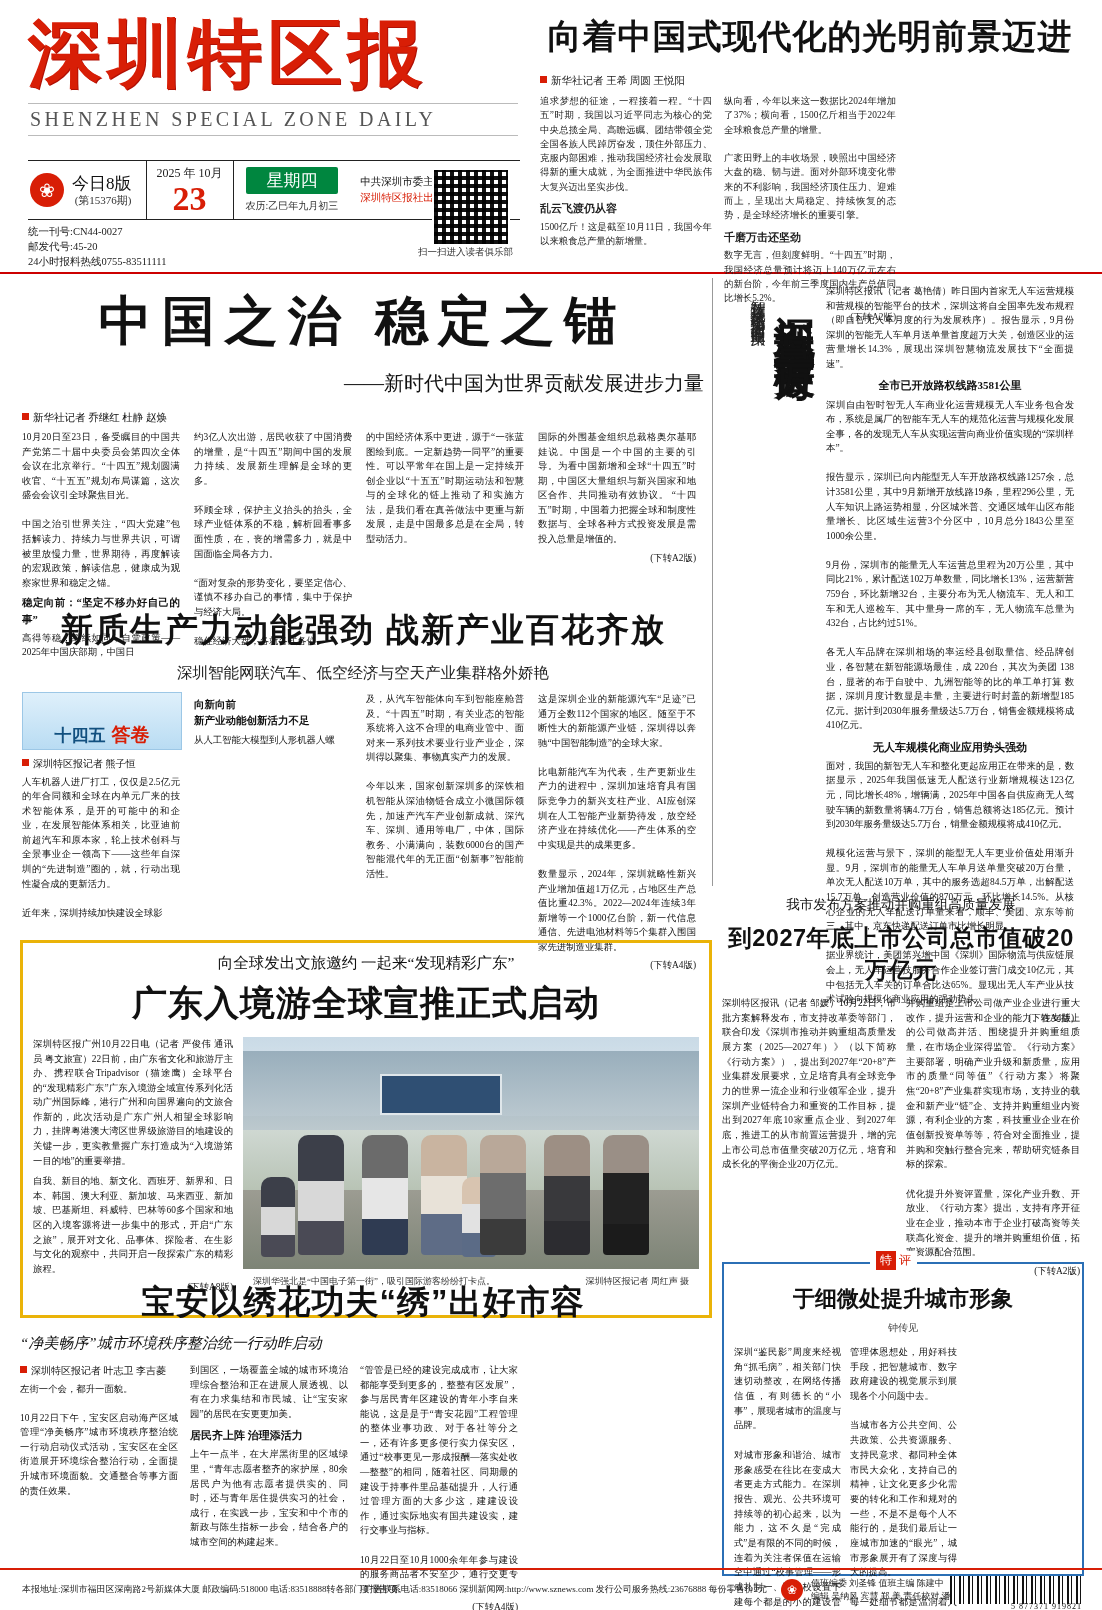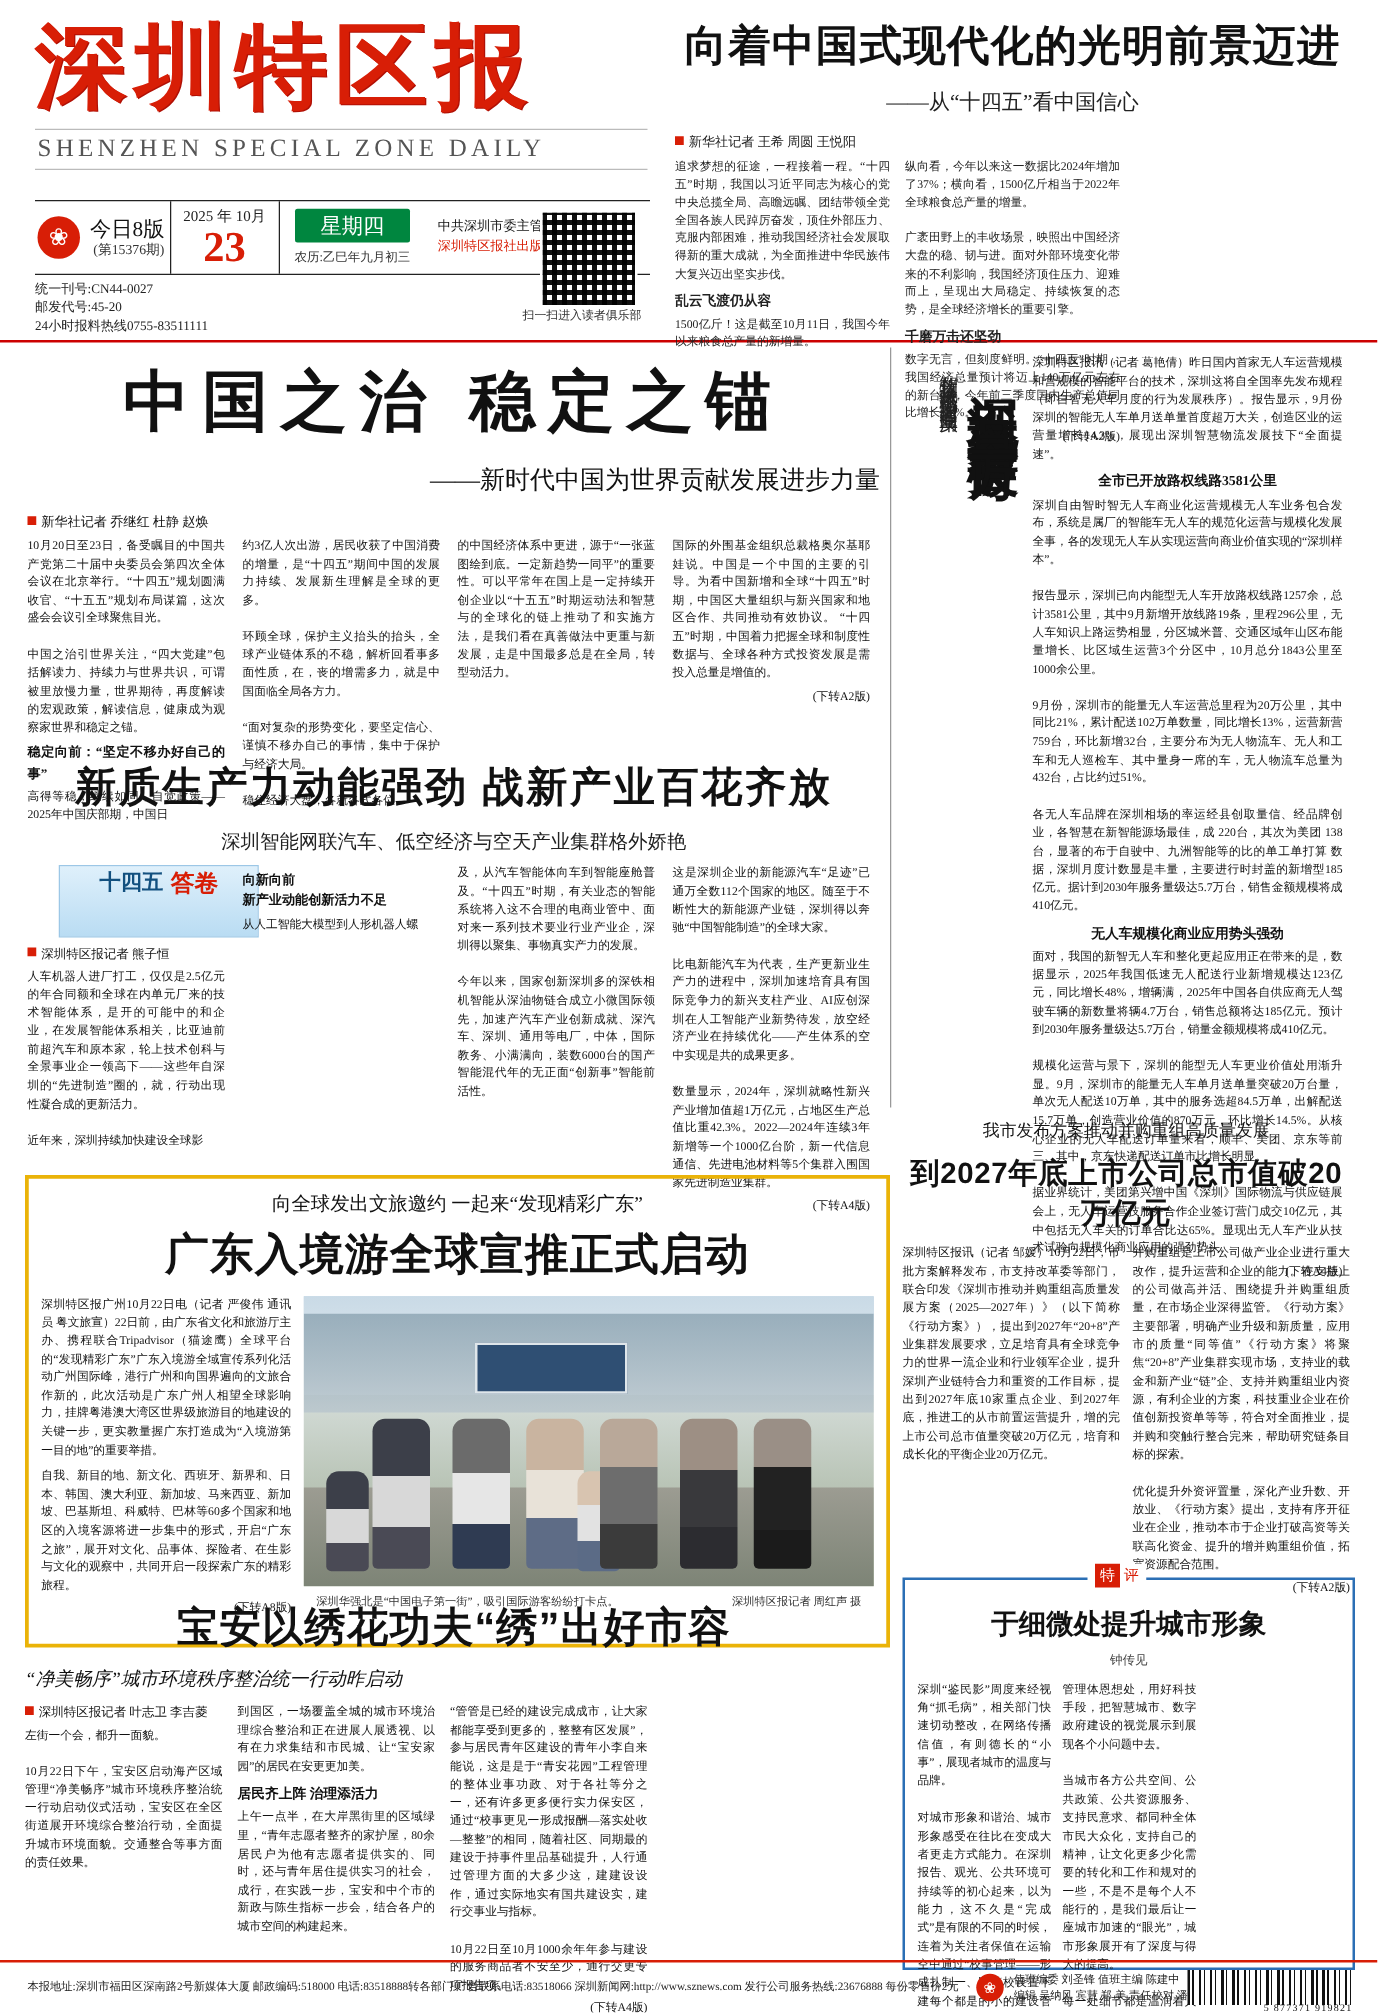--- a/index.html
+++ b/index.html
@@ -8,21 +8,21 @@
   
   .masthead{position:relative;height:272px;border-bottom:2px solid #c00;}
   .logo-zone{position:absolute;left:28px;top:14px;width:490px;}
   .logo-cn{font-family:"Liberation Serif", serif;font-weight:bold;font-size:74px;letter-spacing:6px;color:#d81e06;line-height:1.1;
             text-shadow:1px 1px 0 #b01005;}
   .logo-en{margin-top:8px;font-family:"Liberation Serif", serif;font-size:20px;letter-spacing:3.4px;color:#555;border-top:1px solid #bbb;border-bottom:1px solid #bbb;padding:4px 0 4px 2px;}
   .infobar{position:absolute;left:28px;top:160px;width:492px;height:58px;border-top:1px solid #222;border-bottom:1px solid #222;display:flex;align-items:center;}
   .ib-badge{width:34px;height:34px;border-radius:50%;background:#d81e06;color:#fff;display:flex;align-items:center;justify-content:center;font-size:19px;margin:0 8px 0 2px;}
   .ib-today{font-size:17px;line-height:1.25;}
   .ib-today .small{font-size:11px;color:#333;text-align:right;}
-  .ib-date{border-left:1px solid #222;border-right:1px solid #222;padding:0 10px;margin-left:4px;text-align:center;height:100%;display:flex;flex-direction:column;justify-content:center;}
+  .ib-date{border-left:1px solid #222;border-right:1px solid #222;padding:0 10px;margin-left:14px;text-align:center;height:100%;display:flex;flex-direction:column;justify-content:center;}
   .ib-ym{font-size:12px;color:#222;}
   .ib-d{font-size:34px;color:#d81e06;font-weight:bold;line-height:1;}
   .ib-week{padding:0 12px;text-align:center;height:100%;display:flex;flex-direction:column;justify-content:center;}
   .wk{background:#00863f;color:#fff;font-size:17px;padding:2px 8px;border-radius:2px;}
   .lunar{font-size:10px;color:#333;margin-top:5px;}
   .ib-org{font-size:10.5px;color:#111;margin-left:10px;line-height:1.5;}
   .ib-org .red{color:#d81e06;}
   .contact{position:absolute;left:28px;top:224px;font-size:10.5px;line-height:1.45;color:#222;}
   .qr{position:absolute;left:432px;top:168px;width:74px;height:74px;background:
       repeating-linear-gradient(90deg,#111 0 4px,#fff 4px 8px),
@@ -48,21 +48,21 @@
   .lead-byline{font-size:10.5px;margin-top:14px;}
   .lead-cols{display:flex;gap:14px;margin-top:5px;}
   .lc{width:158px;font-size:9.4px;line-height:1.55;text-align:justify;}
   .bold-lead{font-weight:bold;font-size:10.5px;display:block;margin:5px 0 3px;}
   
   .h2wrap{position:absolute;left:22px;top:330px;width:682px;}
   .h2-title{font-size:33px;font-weight:bold;text-align:center;letter-spacing:2px;font-family:"Liberation Sans", sans-serif;}
   .h2-sub{font-size:15.5px;text-align:center;margin-top:10px;color:#222;}
   .h2-cols{display:flex;gap:14px;margin-top:8px;}
   .h2c{width:158px;font-size:9.4px;line-height:1.55;text-align:justify;}
-  .banner145{width:158px;height:56px;background:linear-gradient(180deg,#dff0fb,#b9dcf3);border:1px solid #9cc7e6;display:flex;align-items:flex-start;justify-content:center;gap:6px;margin-bottom:6px;margin-left:25px;}
+  .banner145{width:158px;height:56px;background:linear-gradient(180deg,#dff0fb,#b9dcf3);border:1px solid #9cc7e6;display:flex;align-items:flex-end;justify-content:center;gap:6px;margin-bottom:6px;}
   .b145a{font-size:17px;font-weight:bold;color:#12507f;}
   .b145b{font-size:19px;font-weight:bold;color:#d81e06;font-family:"Liberation Serif",serif;}
   
   .vcol{position:absolute;left:720px;top:6px;width:360px;}
   .vcol-body{display:flex;gap:10px;}
   .vc-text{width:248px;font-size:9.4px;line-height:1.55;text-align:justify;}
   .vtitle{width:96px;display:flex;flex-direction:row-reverse;gap:6px;}
   .vt-main{writing-mode:vertical-rl;font-size:41px;font-weight:bold;letter-spacing:4px;font-family:"Liberation Sans",sans-serif;line-height:1.05;}
   .vt-sub{writing-mode:vertical-rl;font-size:15px;letter-spacing:2px;color:#222;margin-top:4px;}
   .vsec{font-weight:bold;font-size:11px;margin:6px 0 3px;text-align:center;}
@@ -148,21 +148,20 @@
     </div>
 
     <div class="contact" style="white-space:pre-line;">统一刊号:CN44-0027
 邮发代号:45-20
 24小时报料热线0755-83511111</div>
     <div class="qr"></div>
     <div class="qr-cap">扫一扫进入读者俱乐部</div>
 
     <div class="top-right">
       <div class="tr-title">向着中国式现代化的光明前景迈进</div>
-      <div class="tr-sub">——从“十四五”看中国信心</div>
       <div class="tr-byline"><span class="sq"></span><span>新华社记者 王希 周圆 王悦阳</span></div>
       <div class="tr-cols">
         <div class="tr-col">
           <div style="white-space:pre-line;">追求梦想的征途，一程接着一程。“十四五”时期，我国以习近平同志为核心的党中央总揽全局、高瞻远瞩、团结带领全党全国各族人民踔厉奋发，顶住外部压力、克服内部困难，推动我国经济社会发展取得新的重大成就，为全面推进中华民族伟大复兴迈出坚实步伐。</div>
           <div class="tr-sec">乱云飞渡仍从容</div>
           <div>1500亿斤！这是截至10月11日，我国今年以来粮食总产量的新增量。</div>
         </div>
         <div class="tr-col">
           <div style="white-space:pre-line;">纵向看，今年以来这一数据比2024年增加了37%；横向看，1500亿斤相当于2022年全球粮食总产量的增量。
 

